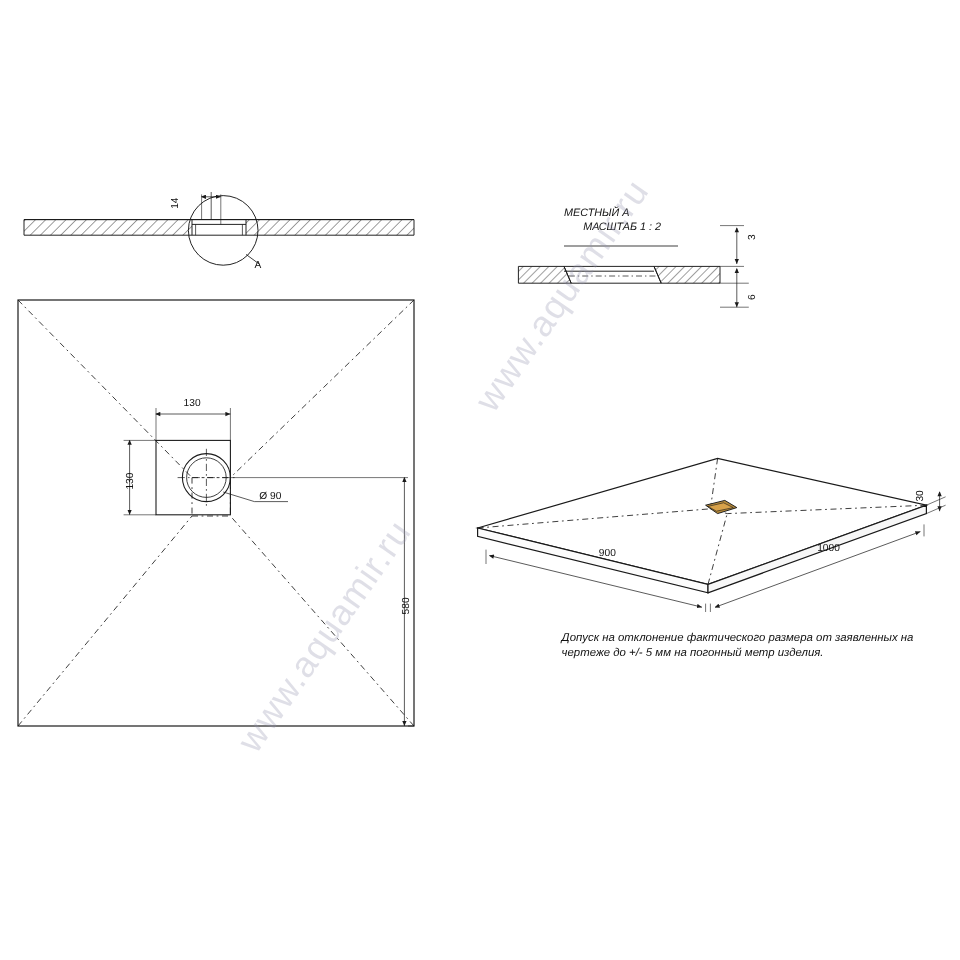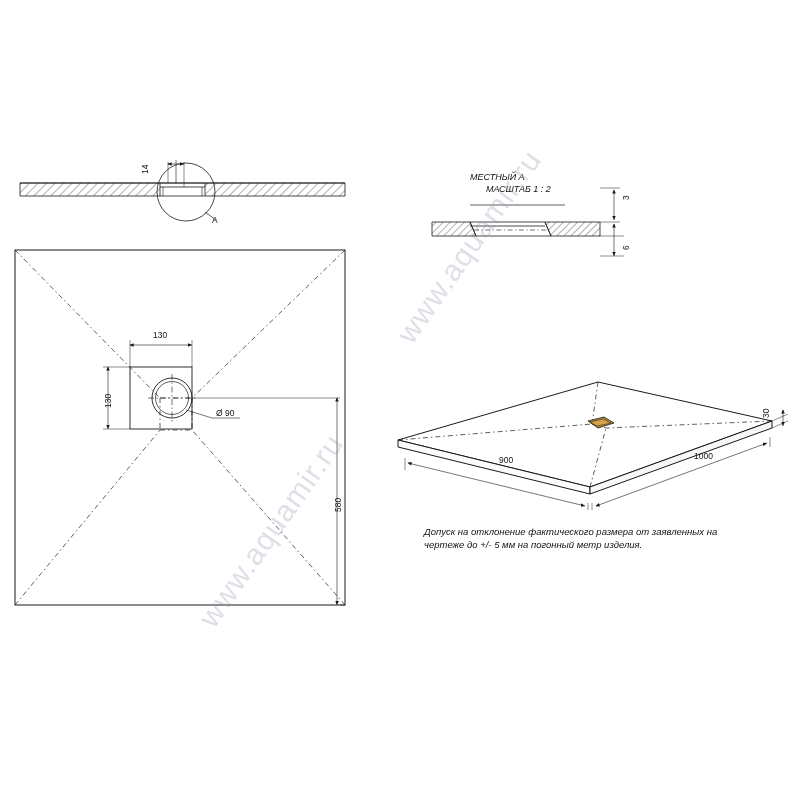--- a/index.html
+++ b/index.html
@@ -42,20 +42,21 @@
     transform-origin: left top;
   }
   .note {
     position: absolute;
     font-family: "Liberation Sans", sans-serif;
     font-style: italic;
     font-size: 9.5px;
     line-height: 1.35;
     color: #111;
     width: 300px;
+    margin-left: 44px;
   }
   .wm {
     position: absolute;
     font-family: "Liberation Sans", sans-serif;
     font-size: 30px;
     letter-spacing: 1px;
     color: rgba(150,150,175,0.30);
     white-space: nowrap;
     transform: rotate(-55deg);
     transform-origin: left top;
@@ -222,21 +223,21 @@
   <div class="title-c" style="left:486px; top:184px; width:96px;">МАСШТАБ 1 : 2</div>
   <div class="lbl vert" style="left:622px; top:200px;">3</div>
   <div class="lbl vert" style="left:622px; top:250px;">6</div>
 
   <div class="lbl" style="left:153px; top:331px;">130</div>
   <div class="lbl vert" style="left:104px; top:408px;">130</div>
   <div class="lbl" style="left:216px; top:409px;">Ø 90</div>
   <div class="lbl vert" style="left:334px; top:512px;">580</div>
 
   <div class="lbl" style="left:458px; top:456px;margin-left:41px;">900</div>
-  <div class="lbl" style="left:681px; top:452px;margin-left:13px;">1000</div>
+  <div class="lbl" style="left:681px; top:452px;">1000</div>
   <div class="lbl vert" style="left:762px; top:418px;">30</div>
 
   <div class="note" style="left:424px; top:526px;">Допуск на отклонение фактического размера от заявленных на чертеже до +/- 5 мм на погонный метр изделия.</div>
 
   <div class="wm" style="left:192px; top:614px;">www.aquamir.ru</div>
   <div class="wm" style="left:390px; top:330px;">www.aquamir.ru</div>
 
 </div>
 
 </body></html>

